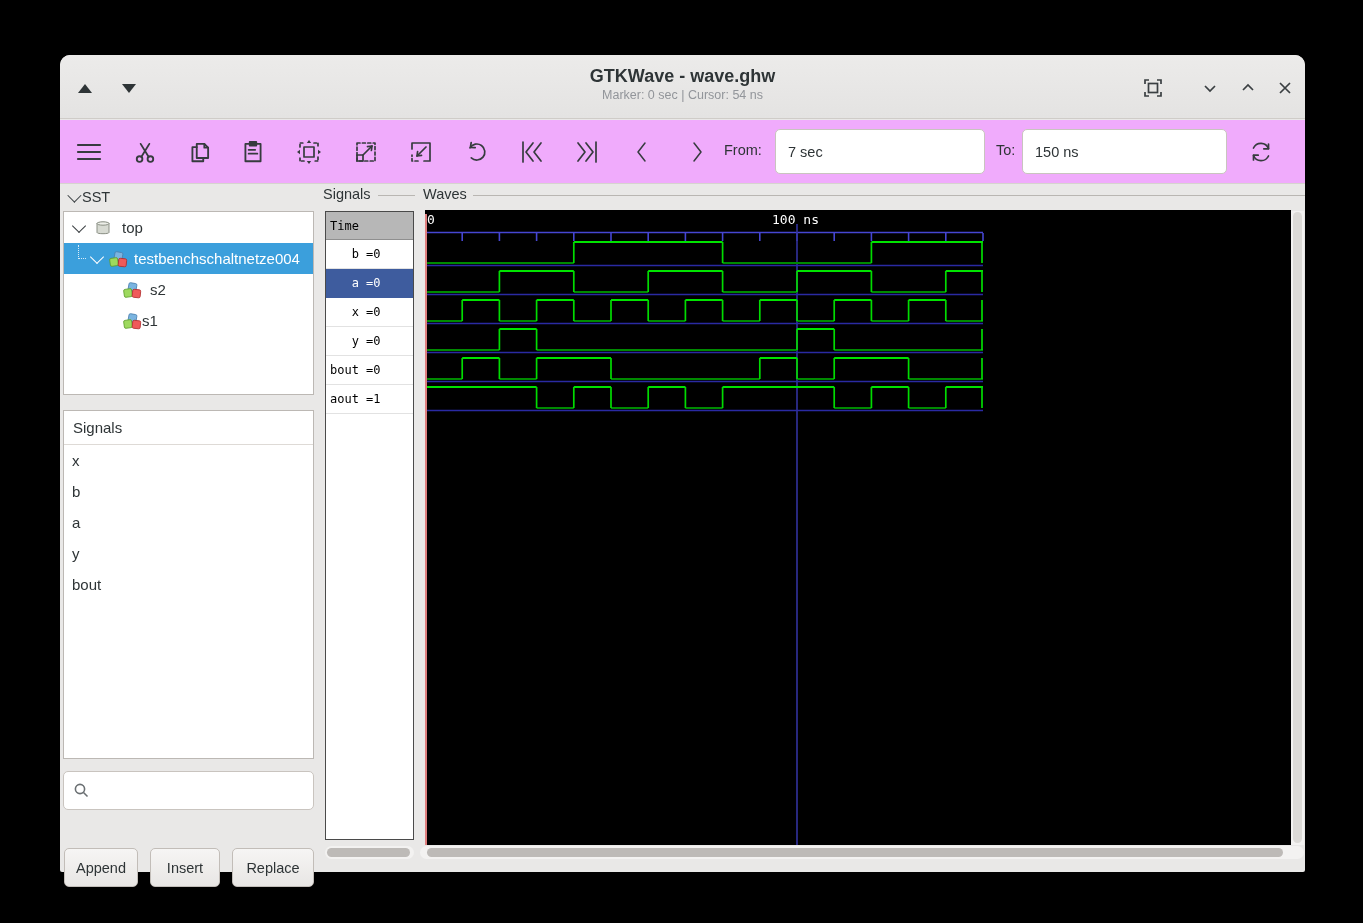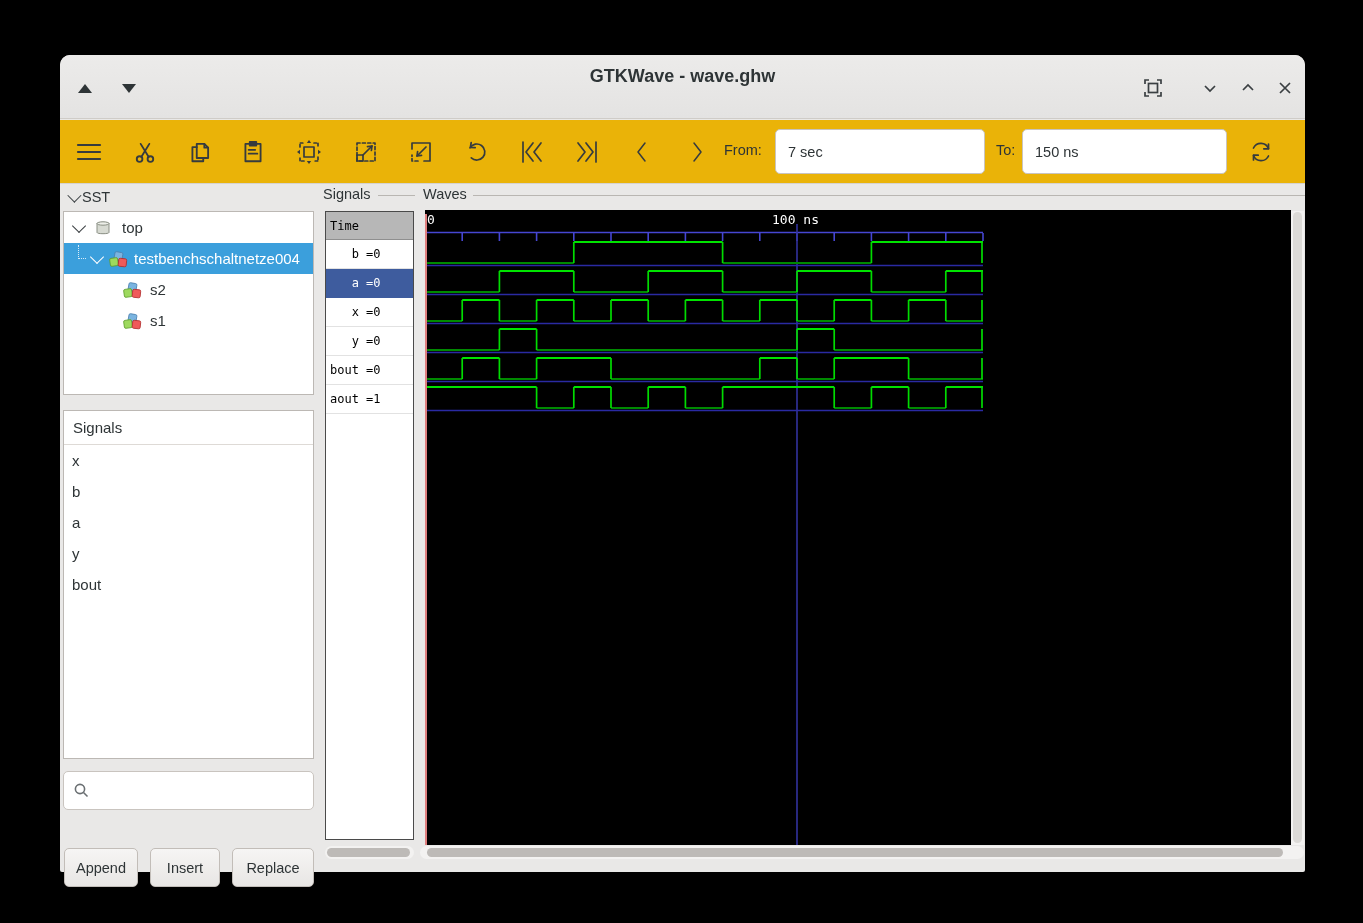--- a/index.html
+++ b/index.html
@@ -20,21 +20,21 @@
             align-items:center; justify-content:center; border-radius:4px; }
   .tri-up { width:0; height:0; border-left:7px solid transparent; border-right:7px solid transparent;
             border-bottom:9px solid #2e3436; }
   .tri-down { width:0; height:0; border-left:7px solid transparent; border-right:7px solid transparent;
               border-top:9px solid #2e3436; }
   .winctl { position:absolute; top:20px; width:26px; height:26px; display:flex;
             align-items:center; justify-content:center; }
   .winctl svg { stroke:#3a3f42; fill:none; stroke-width:1.7; }
   
   .toolbar { position:absolute; left:0; top:65px; width:100%; height:64px;
-             background:#eab308; border-bottom:1px solid #d6d3cf; }
+             background:#f0abfc; border-bottom:1px solid #d6d3cf; }
   .tool { position:absolute; top:11px; width:42px; height:42px; display:flex;
           align-items:center; justify-content:center; border-radius:5px; }
   .tool svg { stroke:#363b3e; fill:none; stroke-width:1.7; stroke-linecap:round; stroke-linejoin:round; }
   .tool-label { position:absolute; top:22px; font-size:14.5px; color:#2e3436; }
   .tool-entry { position:absolute; top:9px; height:45px; background:#fff;
                 border:1px solid #c9c4bf; border-radius:5px; font-size:14.5px;
                 color:#2e3436; display:flex; align-items:center; padding-left:12px; }
   
   .sst-header { position:absolute; left:8px; top:134px; font-size:14.5px; color:#2e3436;
                 display:flex; align-items:center; gap:4px; }
@@ -84,20 +84,21 @@
 <div class="window">
 
   <div class="titlebar">
     <div class="tb-btn" style="left:12px;">
         <div class="tri-up"></div>
       </div>
     <div class="tb-btn" style="left:56px;">
         <div class="tri-down"></div>
       </div>
     <div class="title">GTKWave - wave.ghw</div>
+    <div class="subtitle">Marker: 0 sec  |  Cursor: 54 ns</div>
     <div class="winctl" style="left:1080px;">
       <svg width="20" height="20" viewBox="0 0 20 20">
         <rect x="5.5" y="5.5" width="9" height="9"></rect>
         <path d="M2,6 L2,2 L6,2" stroke-dasharray="0"></path>
           <path d="M14,2 L18,2 L18,6"></path>
         <path d="M18,14 L18,18 L14,18"></path>
           <path d="M6,18 L2,18 L2,14"></path>
       </svg>
     </div>
     <div class="winctl" style="left:1137px;">
@@ -239,21 +240,21 @@
       <span style="overflow:hidden; white-space:nowrap;">testbenchschaltnetze004</span>
     </div>
     <div class="tree-row" style="padding-left:58px; gap:8px;">
       <svg width="20" height="18" viewBox="0 0 20 18">
         <rect x="6.5" y="2" width="8" height="8" rx="1.5" fill="#7ab4e0" stroke="#4a7fb0" stroke-width="0.8" transform="rotate(10 10 6)"></rect>
         <rect x="2" y="8" width="8" height="8" rx="1.5" fill="#9ed95e" stroke="#5d9e2a" stroke-width="0.8" transform="rotate(-8 6 12)"></rect>
         <rect x="10.5" y="8.5" width="8" height="8" rx="1.5" fill="#ef5a5a" stroke="#b02a2a" stroke-width="0.8" transform="rotate(6 14 12)"></rect>
         </svg>
       <span>s2</span>
     </div>
-    <div class="tree-row" style="padding-left:58px; gap:8px;">
+    <div class="tree-row" style="padding-left:58px; gap:0;">
       <svg width="20" height="18" viewBox="0 0 20 18">
         <rect x="6.5" y="2" width="8" height="8" rx="1.5" fill="#7ab4e0" stroke="#4a7fb0" stroke-width="0.8" transform="rotate(10 10 6)"></rect>
         <rect x="2" y="8" width="8" height="8" rx="1.5" fill="#9ed95e" stroke="#5d9e2a" stroke-width="0.8" transform="rotate(-8 6 12)"></rect>
         <rect x="10.5" y="8.5" width="8" height="8" rx="1.5" fill="#ef5a5a" stroke="#b02a2a" stroke-width="0.8" transform="rotate(6 14 12)"></rect>
         </svg>
       <span>s1</span>
     </div>
   </div>
 
   <div class="panel-box sig-list-box">

